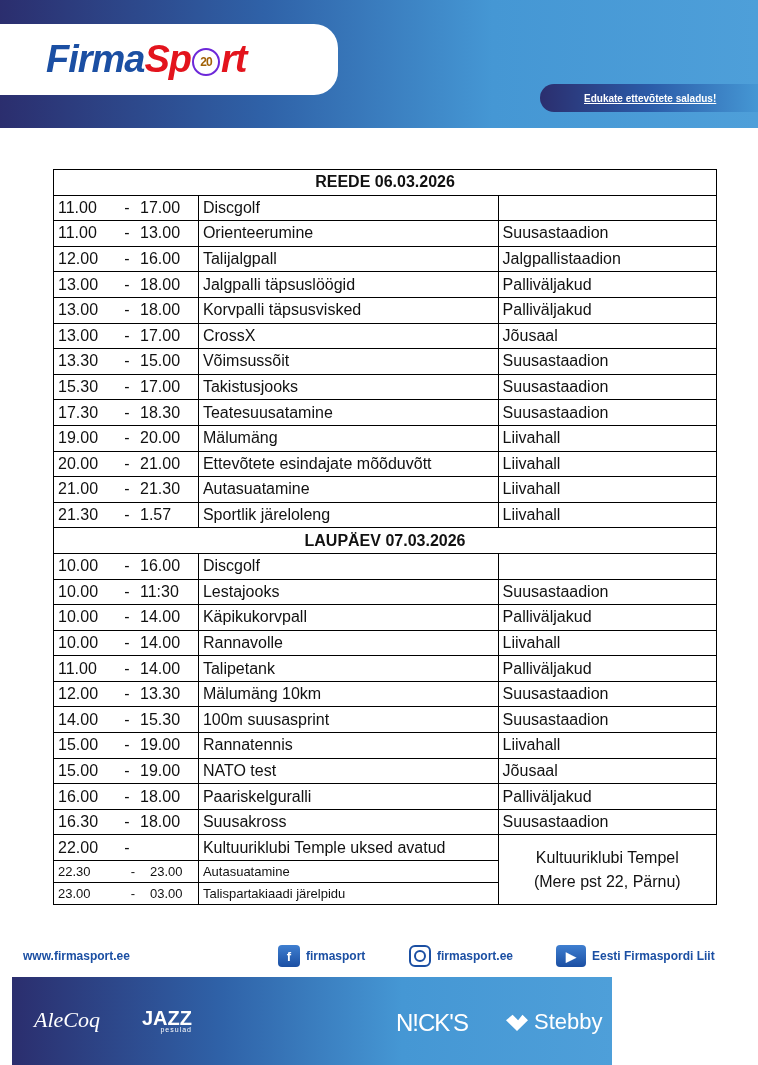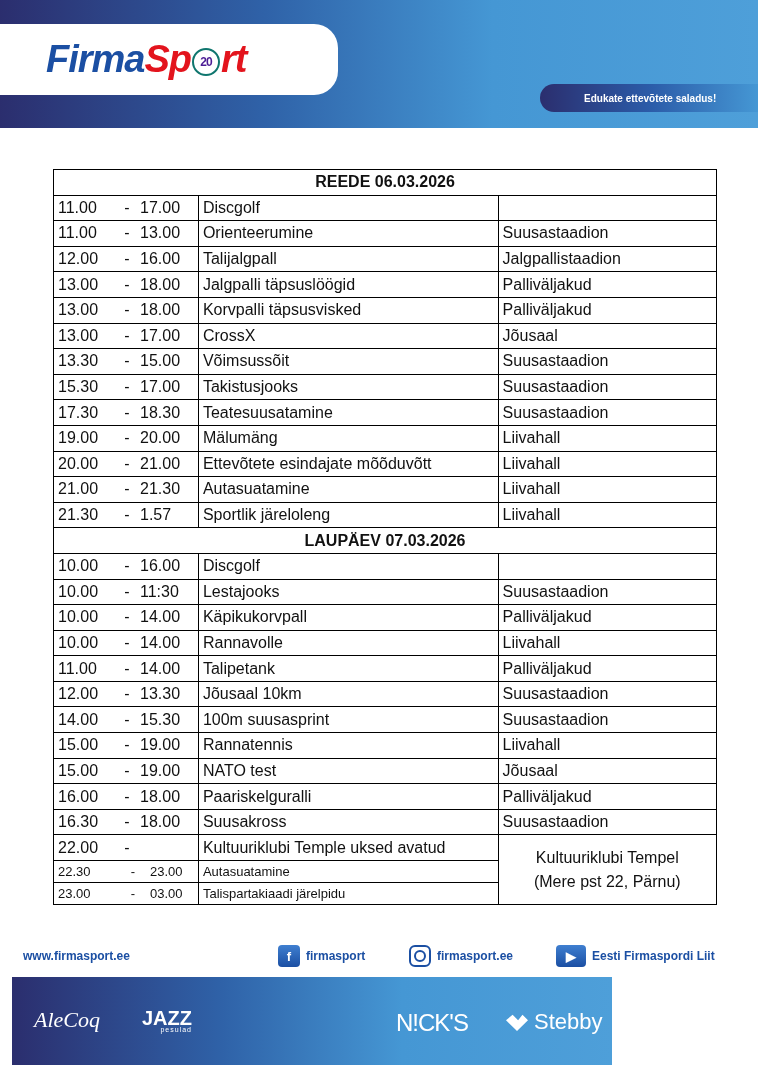--- a/index.html
+++ b/index.html
@@ -18,30 +18,30 @@
   }
   .logo {
     font-family: "Liberation Sans", sans-serif; font-weight: bold; font-style: italic;
     font-size: 38px; letter-spacing: -1px; display: flex; align-items: center;
   }
   .logo .firma { color: #1b4fa3; }
   .logo .sport { color: #e3141d; display: flex; align-items: center; }
   .anniv {
     display: inline-flex; align-items: center; justify-content: center;
     width: 28px; height: 28px; border-radius: 50%;
-    border: 2px solid #0f766e; color: #4c1d95; font-size: 12px; font-style: normal;
+    border: 2px solid #6d28d9; color: #a16207; font-size: 12px; font-style: normal;
     margin: 8px 1px; position: relative; top: 2px;
   }
   .slogan-pill {
     position: absolute; left: 540px; top: 84px; width: 218px; height: 28px;
     border-radius: 14px 0 0 14px;
     background: linear-gradient(90deg, #2b2e6e 0%, #2b5ba8 50%, #4597d4 100%);
     display: flex; align-items: center; justify-content: flex-start; padding-left: 44px;
   }
-  .slogan-pill span { color: #ffffff; font-weight: bold; font-size: 10px; }
+  .slogan-pill span { color: #ffffff; font-weight: bold; font-size: 10px; text-decoration: underline; }
 
   
   .schedule {
     position: absolute; left: 53px; top: 138px; width: 664px;
     border-collapse: collapse; font-family: "Liberation Sans", sans-serif; font-size: 16px; margin-top: 31px;
   }
   .schedule td { border: 1px solid #000; height: 25.6px; padding: 0 4px; white-space: nowrap; vertical-align: middle; }
   .schedule .day-header td { text-align: center; font-weight: bold; }
   .col-time { width: 145px; }
   .col-act { width: 300px; }
@@ -316,21 +316,21 @@
         <td>Palliväljakud</td>
       </tr>
       <tr>
         <td>
           <div class="time">
             <span class="t-start">12.00</span>
             <span class="t-sep">-</span>
             <span class="t-end">13.30</span>
           </div>
         </td>
-        <td>Jõusaal 10km</td>
+        <td>Mälumäng 10km</td>
         <td>Suusastaadion</td>
       </tr>
       <tr>
         <td>
           <div class="time">
             <span class="t-start">14.00</span>
             <span class="t-sep">-</span>
             <span class="t-end">15.30</span>
           </div>
         </td>

